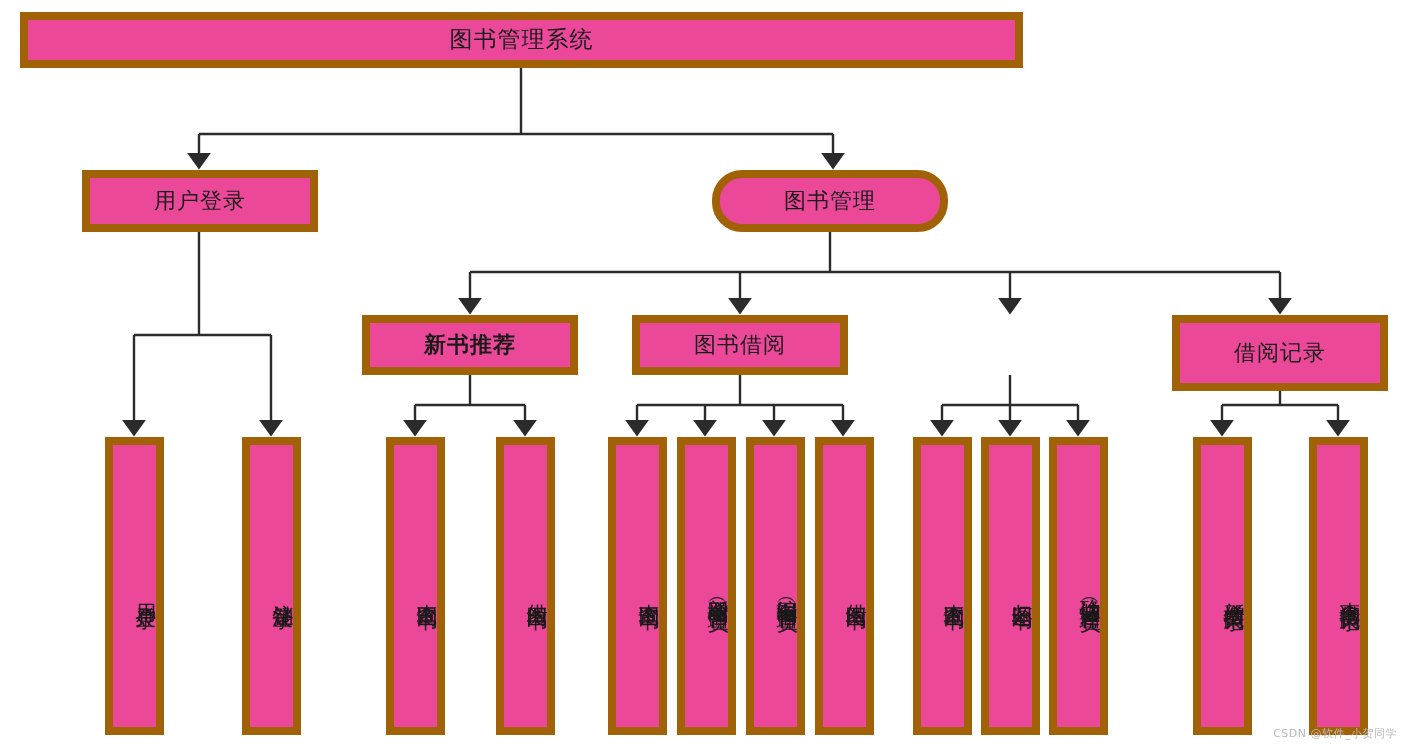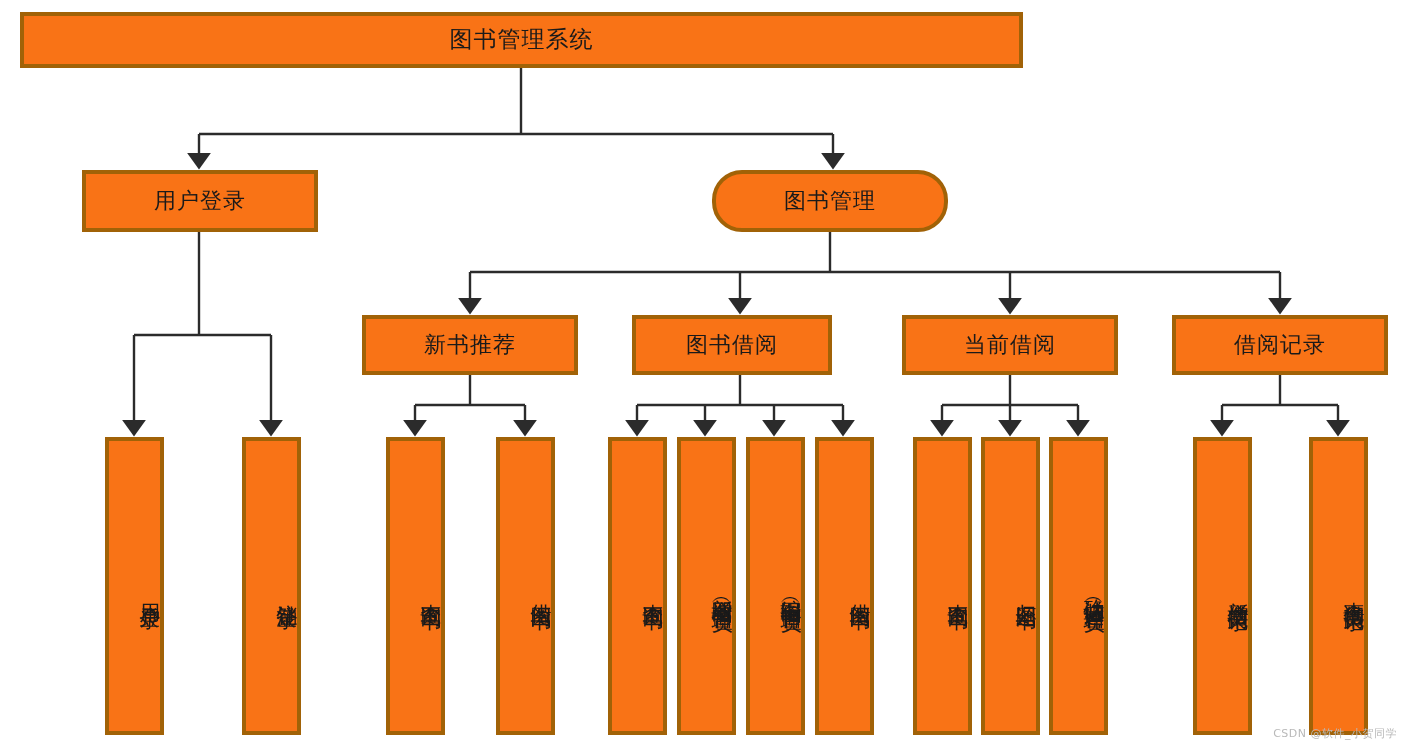--- a/index.html
+++ b/index.html
@@ -21,22 +21,22 @@
     position: absolute;
     left: 0;
     top: 0;
     width: 1405px;
     height: 747px;
     pointer-events: none;
   }
   .node {
     position: absolute;
     box-sizing: border-box;
-    background: #f97316;
-    border: 4px solid #a16207;
+    background: #ec4899;
+    border: 8px solid #a16207;
     display: flex;
     align-items: center;
     justify-content: center;
     color: #1a1a1a;
     z-index: 2;
   }
   .node.h {
     font-size: 22px;
     letter-spacing: 1px;
     line-height: 1.2;
@@ -129,30 +129,27 @@
     <span class="lbl">图书管理系统</span>
   </div>
 
   <div class="node h" style="left:82px; top:170px; width:236px; height:62px;">
     <span class="lbl">用户登录</span>
   </div>
   <div class="node h" style="left:712px; top:170px; width:236px; height:62px;border-radius:30px;">
     <span class="lbl">图书管理</span>
   </div>
 
-  <div class="node h" style="left:362px; top:315px; width:216px; height:60px;">
+  <div class="node h" style="left:362px; top:315px; width:216px; height:60px;font-weight:bold;">
     <span class="lbl">新书推荐</span>
   </div>
-  <div class="node h" style="left:632px; top:315px; width:200px; height:60px;text-align:center;">
+  <div class="node h" style="left:632px; top:315px; width:216px; height:60px;text-align:center;">
     <span class="lbl">图书借阅</span>
   </div>
-  <div class="node h" style="left:902px; top:315px; width:216px; height:60px;">
-    <span class="lbl">当前借阅</span>
-  </div>
-  <div class="node h" style="left:1172px; top:315px; width:216px; height:60px;">
+  <div class="node h" style="left:1172px; top:315px; width:216px; height:76px;">
     <span class="lbl">借阅记录</span>
   </div>
 
   <div class="node leaf" style="left:105px; top:437px; width:59px; height:298px;">
     <span class="lbl">用户登录</span>
   </div>
   <div class="node leaf" style="left:242px; top:437px; width:59px; height:298px;">
     <span class="lbl">注销登录</span>
   </div>
 

